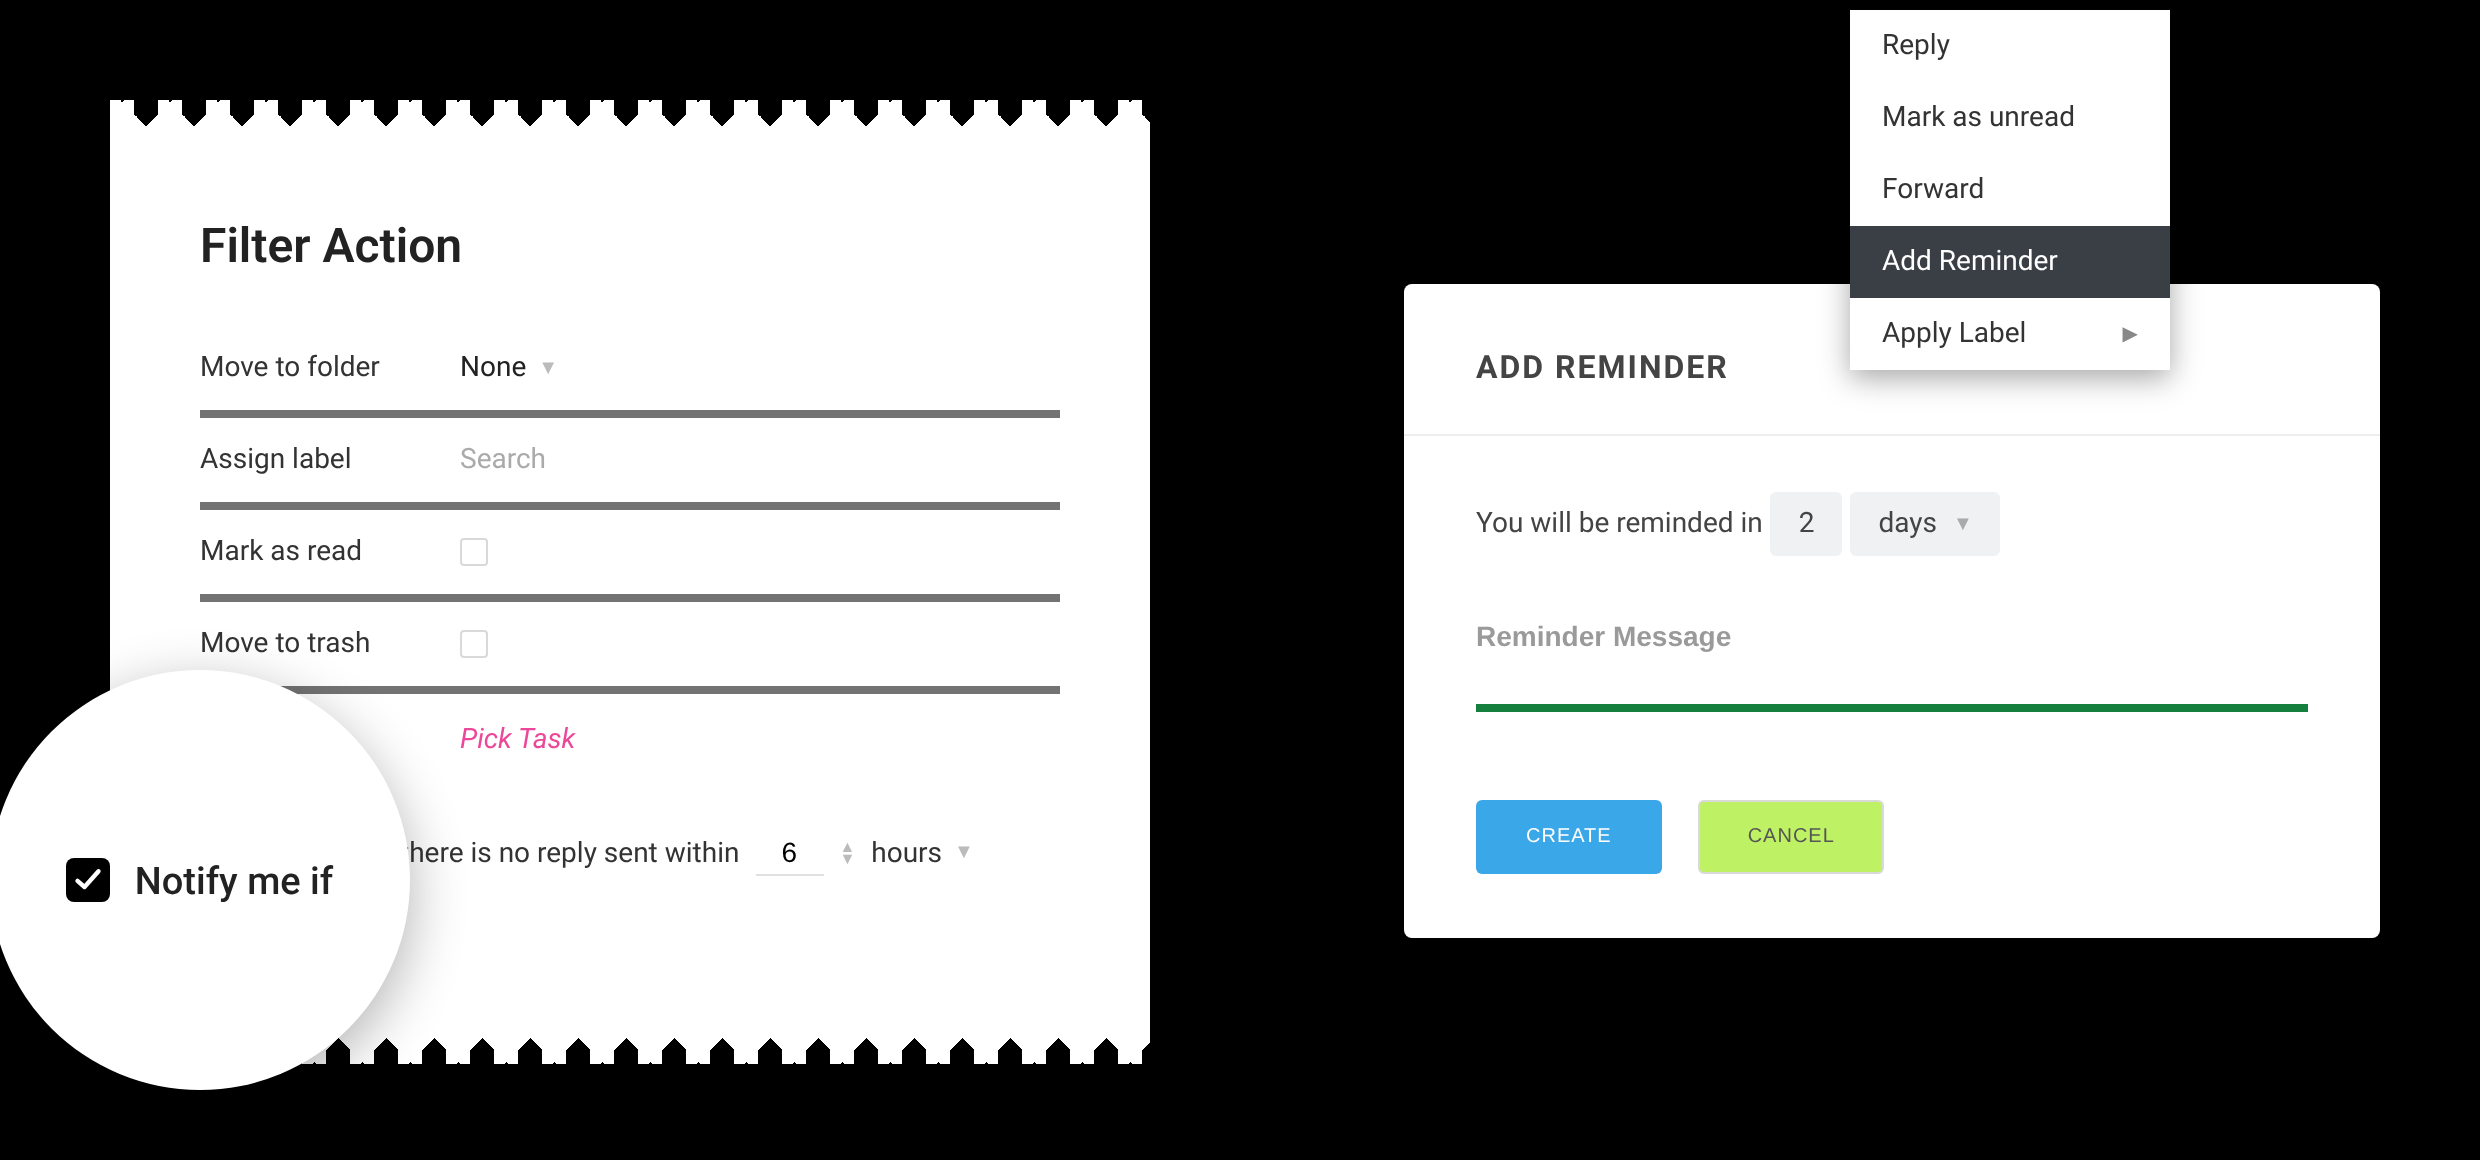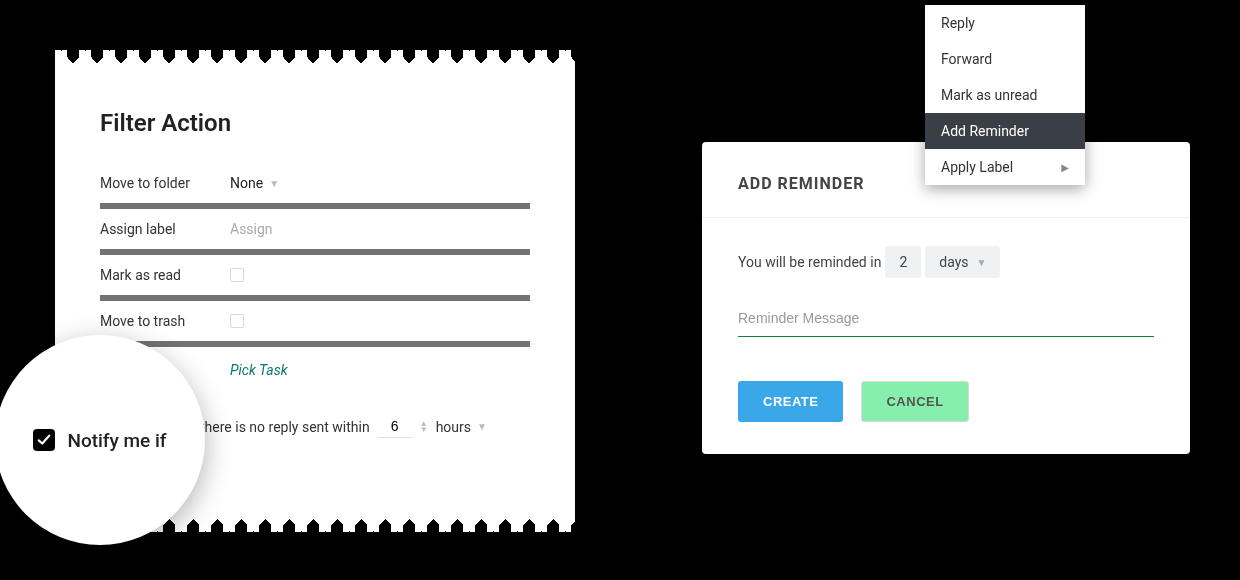--- a/index.html
+++ b/index.html
@@ -51,42 +51,42 @@
     font-size: 24px;
     font-weight: 600;
     color: #222;
     margin-bottom: 26px;
   }
 
   .form-row {
     display: flex;
     align-items: center;
     height: 46px;
-    border-bottom: 6px solid #737373;
+    border-bottom: 4px solid #737373;
   }
   .form-row.last { border-bottom: none; }
   .form-label {
     width: 130px;
     font-size: 14px;
     color: #333;
   }
   .form-control {
     flex: 1;
     font-size: 14px;
     display: flex;
     align-items: center;
     gap: 6px;
   }
   .dropdown-value { color: #222; }
   .dropdown-caret {
     color: #bbb;
     font-size: 10px;
   }
   .search-placeholder { color: #aaa; }
-  .pick-task-placeholder { color: #0f766e; font-style: italic; }
+  .pick-task-placeholder { color: #ec4899; font-style: italic; }
 
   .checkbox {
     width: 14px; height: 14px;
     border: 1px solid #d9d9d9;
     border-radius: 2px;
     background: #fff;
   }
 
   .notify-row {
     display: flex;
@@ -207,50 +207,51 @@
     padding: 8px 14px;
     font-size: 14px;
     display: flex;
     align-items: center;
     gap: 8px;
   }
   .chip .dropdown-caret { color: #aaa; }
 
   .reminder-msg {
     border: none;
-    border-bottom: 1px solid #15803d;
+    border-bottom: 4px solid #15803d;
     width: 100%;
     font-size: 14px;
-    padding: 6px 0 10px 0;
+    padding: 6px 0 26px 0;
     color: #888;
     background: transparent;
     outline: none;
+    font-weight: bold;
   }
   .reminder-msg::placeholder { color: #9a9a9a; }
 
   .reminder-actions {
     display: flex;
     gap: 18px;
     margin-top: 44px;
   }
   .btn {
-    font-size: 13px;
-    font-weight: 700;
+    font-size: 10px;
+    font-weight: 400;
     letter-spacing: 0.5px;
     padding: 12px 24px;
     border-radius: 3px;
     border: 1px solid transparent;
     cursor: pointer;
   }
   .btn-primary {
     background: #3aa7e8;
     color: #fff;
   }
   .btn-secondary {
-    background: #86efac;
+    background: #bef264;
     color: #555;
     border-color: #d9d9d9;
   }
 </style>
 </head>
 <body>
 
 <div class="filter-card">
   <h1 class="filter-title">Filter Action</h1>
 
@@ -258,21 +259,21 @@
     <div class="form-label">Move to folder</div>
     <div class="form-control">
       <span class="dropdown-value">None</span>
       <span class="dropdown-caret">▼</span>
     </div>
   </div>
 
   <div class="form-row">
     <div class="form-label">Assign label</div>
     <div class="form-control">
-      <span class="search-placeholder">Assign</span>
+      <span class="search-placeholder">Search</span>
     </div>
   </div>
 
   <div class="form-row">
     <div class="form-label">Mark as read</div>
     <div class="form-control">
       <div class="checkbox"></div>
     </div>
   </div>
 
@@ -311,24 +312,24 @@
     </svg>
   </div>
   <span class="notify-label">Notify me if</span>
 </div>
 
 <div class="context-menu">
   <div class="menu-item">
     <span>Reply</span>
   </div>
   <div class="menu-item">
+    <span>Mark as unread</span>
+  </div>
+  <div class="menu-item">
     <span>Forward</span>
-  </div>
-  <div class="menu-item">
-    <span>Mark as unread</span>
   </div>
   <div class="menu-item selected">
     <span>Add Reminder</span>
   </div>
   <div class="menu-item">
     <span>Apply Label</span>
     <span class="submenu-arrow">▶</span>
   </div>
 </div>
 

